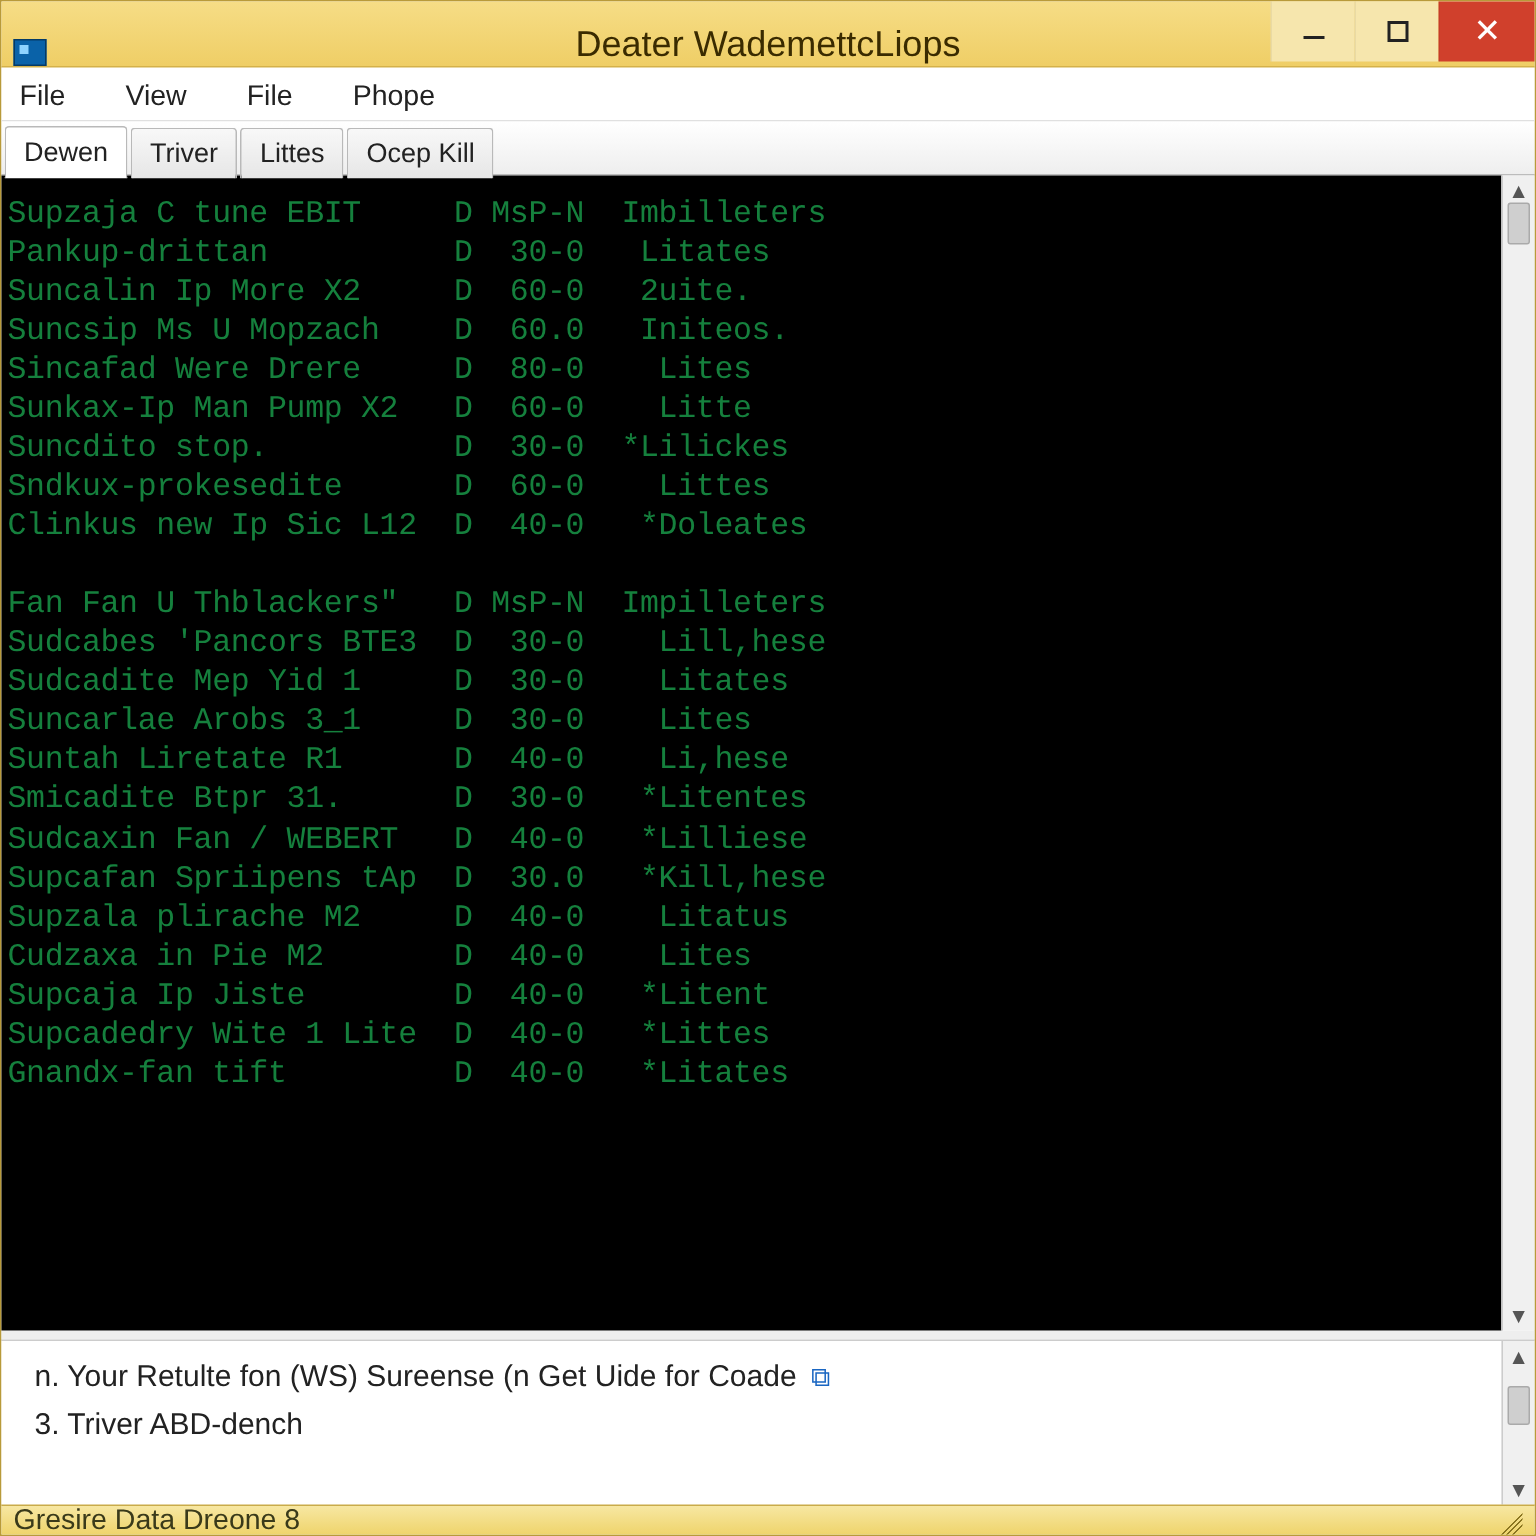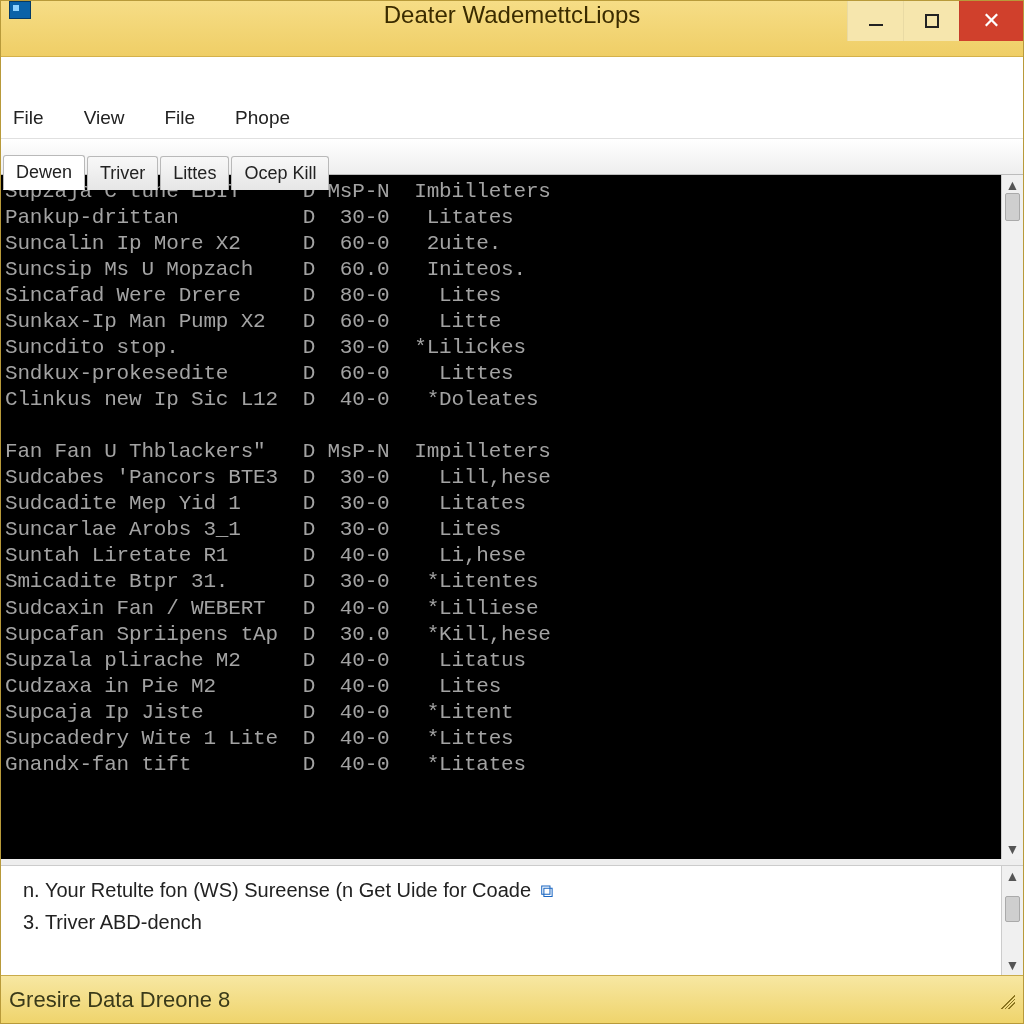--- a/index.html
+++ b/index.html
@@ -1,50 +1,50 @@
 <!DOCTYPE html>
 <html><head>
 <meta charset="utf-8">
 <style>
   * { box-sizing: border-box; margin: 0; padding: 0; }
   html, body { width: 1024px; height: 1024px; overflow: hidden; font-family: "Segoe UI", Tahoma, sans-serif; background: #f0d97a; }
   .window { position: absolute; left: 0; top: 0; width: 1024px; height: 1024px; background: #fff; border: 1px solid #b89a3a; display: flex; flex-direction: column; }
   
-  .titlebar { height: 56px; background: linear-gradient(#f6dd86, #efce66); display: flex; align-items: flex-start; border-bottom: 1px solid #d4b14a; position: relative; }
+  .titlebar { height: 44px; background: linear-gradient(#f6dd86, #efce66); display: flex; align-items: flex-end; border-bottom: 1px solid #d4b14a; position: relative; }
   .titlebar .app-icon { width: 22px; height: 18px; margin-left: 8px; background: #0a62a8; border: 1px solid #043a66; position: relative; }
   .titlebar .app-icon::after { content: ""; position: absolute; left: 3px; top: 3px; width: 6px; height: 6px; background: #8ed3ff; }
   .titlebar .title { position: absolute; left: 50%; transform: translateX(-50%); color: #3a2b00; font-size: 24px; }
   .win-controls { position: absolute; right: 0; top: 0; display: flex; height: 40px; }
   .win-btn { width: 56px; height: 40px; display: flex; align-items: center; justify-content: center; border-left: 1px solid rgba(0,0,0,0.05); }
   .win-btn.min, .win-btn.max { background: #f6e6ad; }
   .win-btn.close { background: #d0402c; color: #fff; width: 64px; }
   .win-btn .glyph-min { width: 14px; height: 2px; background: #222; margin-top: 8px; }
   .win-btn .glyph-max { width: 14px; height: 14px; border: 2px solid #222; }
   .win-btn .glyph-close { font-size: 22px; font-weight: 300; line-height: 1; }
   
-  .menubar { height: 36px; background: #fff; border-bottom: 1px solid #e0e0e0; display: flex; align-items: flex-start; padding: 0 6px; gap: 28px; margin-top: 46px; }
+  .menubar { height: 36px; background: #fff; border-bottom: 1px solid #e0e0e0; display: flex; align-items: flex-end; padding: 0 6px; gap: 28px; }
   .menubar .menu-item { font-size: 19px; color: #222; padding: 4px 6px; cursor: default; }
   
   .tabbar { height: 36px; background: linear-gradient(#fff, #eee); border-bottom: 1px solid #bcbcbc; display: flex; align-items: flex-end; padding: 0 2px; }
-  .tab { border: 1px solid #b9b9b9; border-bottom: none; background: linear-gradient(#f8f8f8, #e6e6e6); padding: 6px 12px; font-size: 18px; color: #222; margin-right: 2px; border-radius: 3px 3px 0 0; position: relative; top: 16px; }
+  .tab { border: 1px solid #b9b9b9; border-bottom: none; background: linear-gradient(#f8f8f8, #e6e6e6); padding: 6px 12px; font-size: 18px; color: #222; margin-right: 2px; border-radius: 3px 3px 0 0; position: relative; top: 3px; }
   .tab.active { background: #fff; font-weight: 400; z-index: 2; border-bottom: 1px solid #fff; }
   
   .content-split { flex: 1; display: flex; flex-direction: column; min-height: 0; }
   .terminal-wrap { flex: 1; display: flex; border-bottom: 6px solid #eee; min-height: 0; }
-  .terminal { flex: 1; background: #000; color: #a3a3a3; font-family: "Consolas", "Courier New", monospace; font-size: 21px; line-height: 1.24; padding: 4px 4px; white-space: pre; overflow: hidden; letter-spacing: -0.2px; }
+  .terminal { flex: 1; background: #000; color: #15803d; font-family: "Consolas", "Courier New", monospace; font-size: 21px; line-height: 1.24; padding: 14px 4px; white-space: pre; overflow: hidden; letter-spacing: -0.2px; }
   .vscroll { width: 22px; background: #f0f0f0; border-left: 1px solid #ccc; display: flex; flex-direction: column; align-items: center; justify-content: space-between; padding: 2px 0; }
   .vscroll .arrow { font-size: 14px; color: #555; user-select: none; }
   .vscroll .track { flex: 1; width: 100%; position: relative; }
   .vscroll .thumb { position: absolute; left: 3px; right: 3px; background: #cfcfcf; border: 1px solid #aaa; border-radius: 2px; }
   
   .bottom-wrap { height: 110px; display: flex; border-top: 1px solid #ccc; }
   .bottom-panel { flex: 1; background: #fff; padding: 8px 22px; font-size: 20px; color: #222; line-height: 1.6; }
   .bottom-panel .link-icon { color: #1a66c2; font-size: 18px; margin-left: 4px; }
   
-  .statusbar { height: 48px; background: linear-gradient(#f7e7a2, #efd46c); border-top: 1px solid #c9ab4a; display: flex; align-items: center; padding: 0 8px; font-size: 22px; color: #3a3a1a; justify-content: space-between; }
+  .statusbar { height: 20px; background: linear-gradient(#f7e7a2, #efd46c); border-top: 1px solid #c9ab4a; display: flex; align-items: center; padding: 0 8px; font-size: 19px; color: #3a3a1a; justify-content: space-between; }
   .resize-grip { width: 18px; height: 18px; background:
     linear-gradient(135deg, transparent 60%, #8a7520 60%, #8a7520 64%, transparent 64%),
     linear-gradient(135deg, transparent 70%, #8a7520 70%, #8a7520 74%, transparent 74%),
     linear-gradient(135deg, transparent 80%, #8a7520 80%, #8a7520 84%, transparent 84%);
   }
 </style>
 </head>
 <body>
 
 <div class="window">

